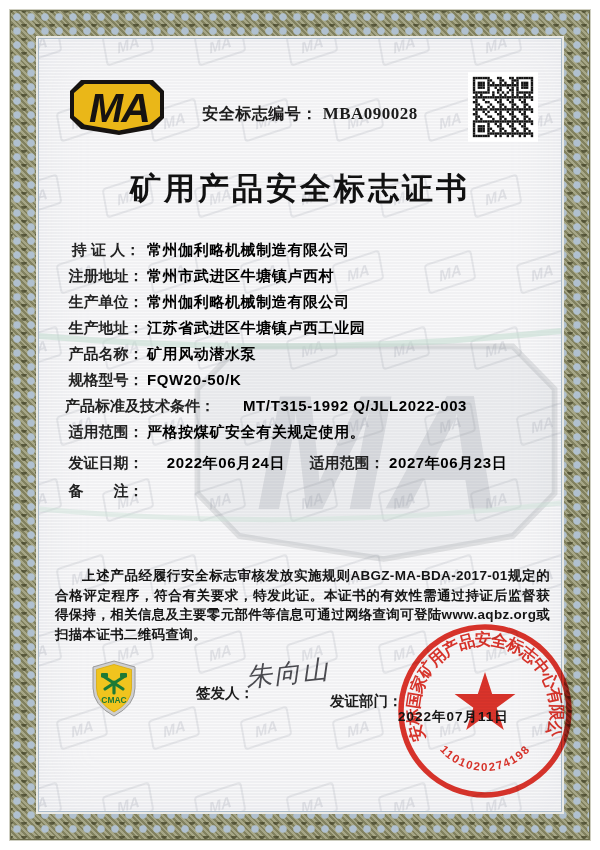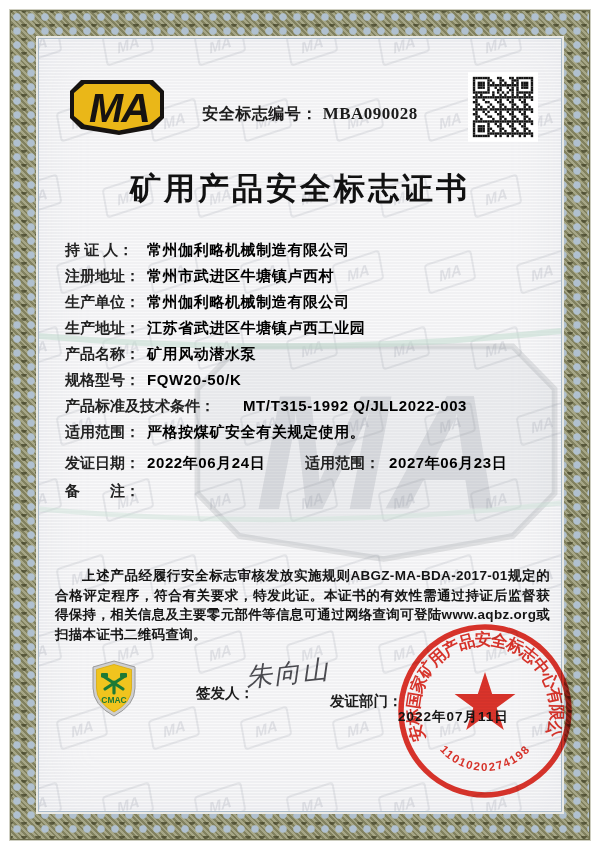--- a/index.html
+++ b/index.html
@@ -33,21 +33,21 @@
   .sn-line{position:absolute;left:180px;top:104px;width:260px;text-align:center;font-size:16px;
     font-weight:bold;color:#1c1c1c;letter-spacing:.5px;}
   .sn-line .num{font-family:"Liberation Serif","DejaVu Serif",serif;font-weight:600;font-size:17px;letter-spacing:.5px;}
   .qr{position:absolute;left:468px;top:72px;width:70px;height:70px;}
 
   .title{position:absolute;left:0;top:168px;width:100%;text-align:center;margin:0;
     font-size:31px;font-weight:900;letter-spacing:3px;color:#111;}
 
   
   .fields{position:absolute;left:65px;top:241px;width:490px;font-size:15px;}
-  .row{display:flex;margin-bottom:7px;align-items:baseline;}
+  .row{display:flex;margin-bottom:7px;align-items:baseline;text-align:center;}
   .row .lbl{flex-shrink:0;width:82px;font-weight:bold;color:#222;}
   .row .val{font-weight:bold;color:#000;letter-spacing:.6px;}
   .row.wide .lbl{width:auto;margin-right:28px;font-family:Liberation Serif, serif;}
   .row.dates{margin-top:12px;}
   .row.dates .val1{width:158px;font-weight:bold;letter-spacing:.6px;}
   .row.dates .lbl2{width:84px;flex-shrink:0;font-weight:bold;color:#222;}
   .row.remark{margin-top:9px;}
 
   .statement{position:absolute;left:55px;right:50px;top:566px;margin:0;font-size:13.5px;
     line-height:19.5px;font-weight:bold;color:#151515;text-align:justify;text-indent:2em;letter-spacing:.3px;}

